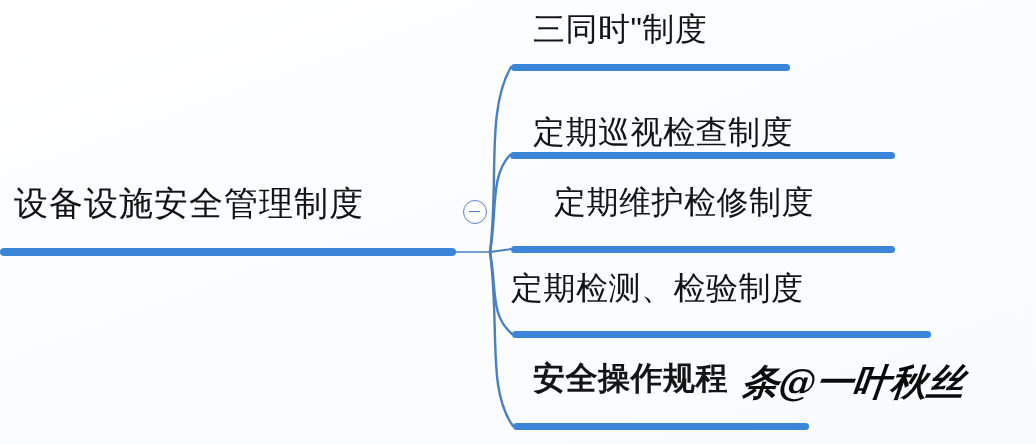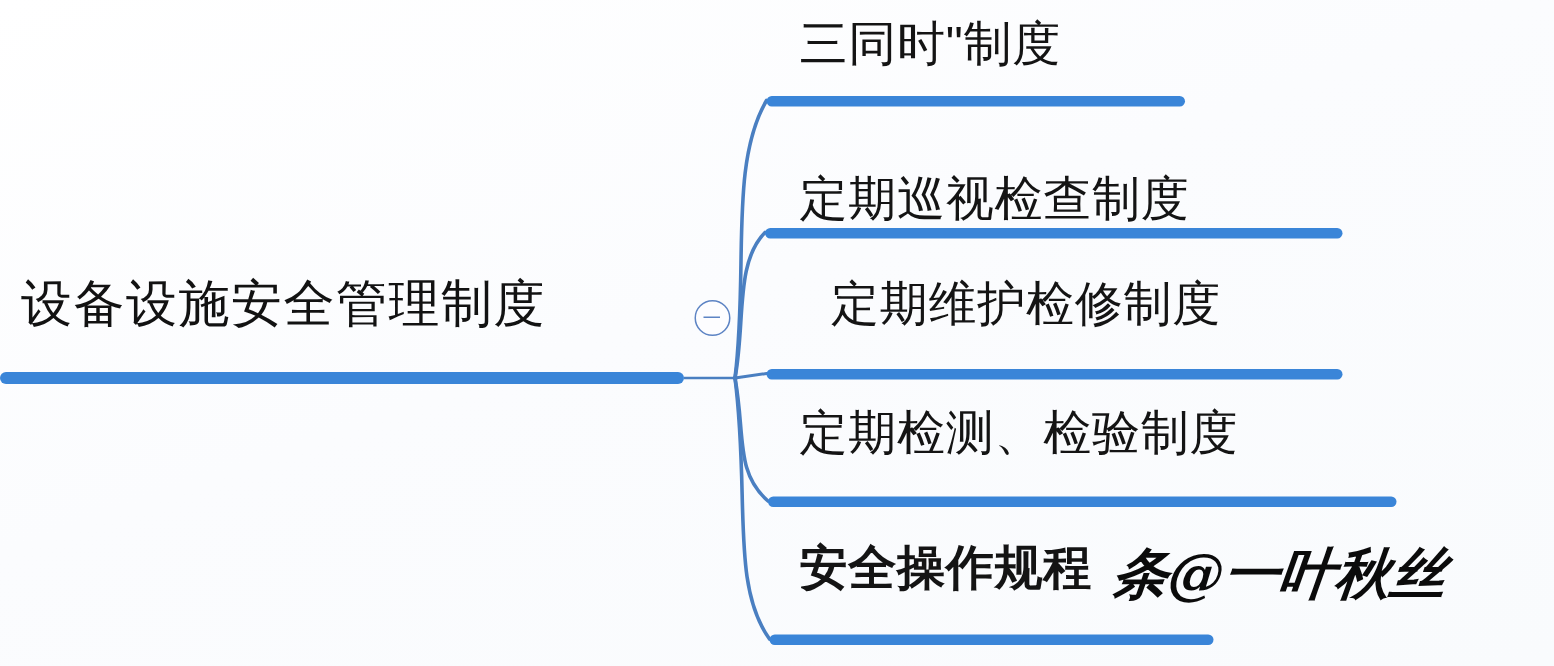--- a/index.html
+++ b/index.html
@@ -95,21 +95,21 @@
 
   #branch-0 .node-label { left: 533px; top: 13px; }
   #branch-0 .node-bar   { left: 511px; top: 64px; width: 279px; }
 
   #branch-1 .node-label { left: 533px; top: 116px; }
   #branch-1 .node-bar   { left: 510px; top: 152px; width: 385px; }
 
   #branch-2 .node-label { left: 514px; top: 186px; margin-left: 40px; }
   #branch-2 .node-bar   { left: 511px; top: 246px; width: 384px; }
 
-  #branch-3 .node-label { left: 533px; top: 272px; }
+  #branch-3 .node-label { left: 511px; top: 272px; }
   #branch-3 .node-bar   { left: 512px; top: 331px; width: 419px; }
 
   #branch-4 .node-label { left: 533px; top: 362px; font-weight: bold; }
   #branch-4 .node-bar   { left: 513px; top: 423px; width: 296px; }
 
   
   #watermark {
     position: absolute;
     left: 742px;
     top: 358px;

